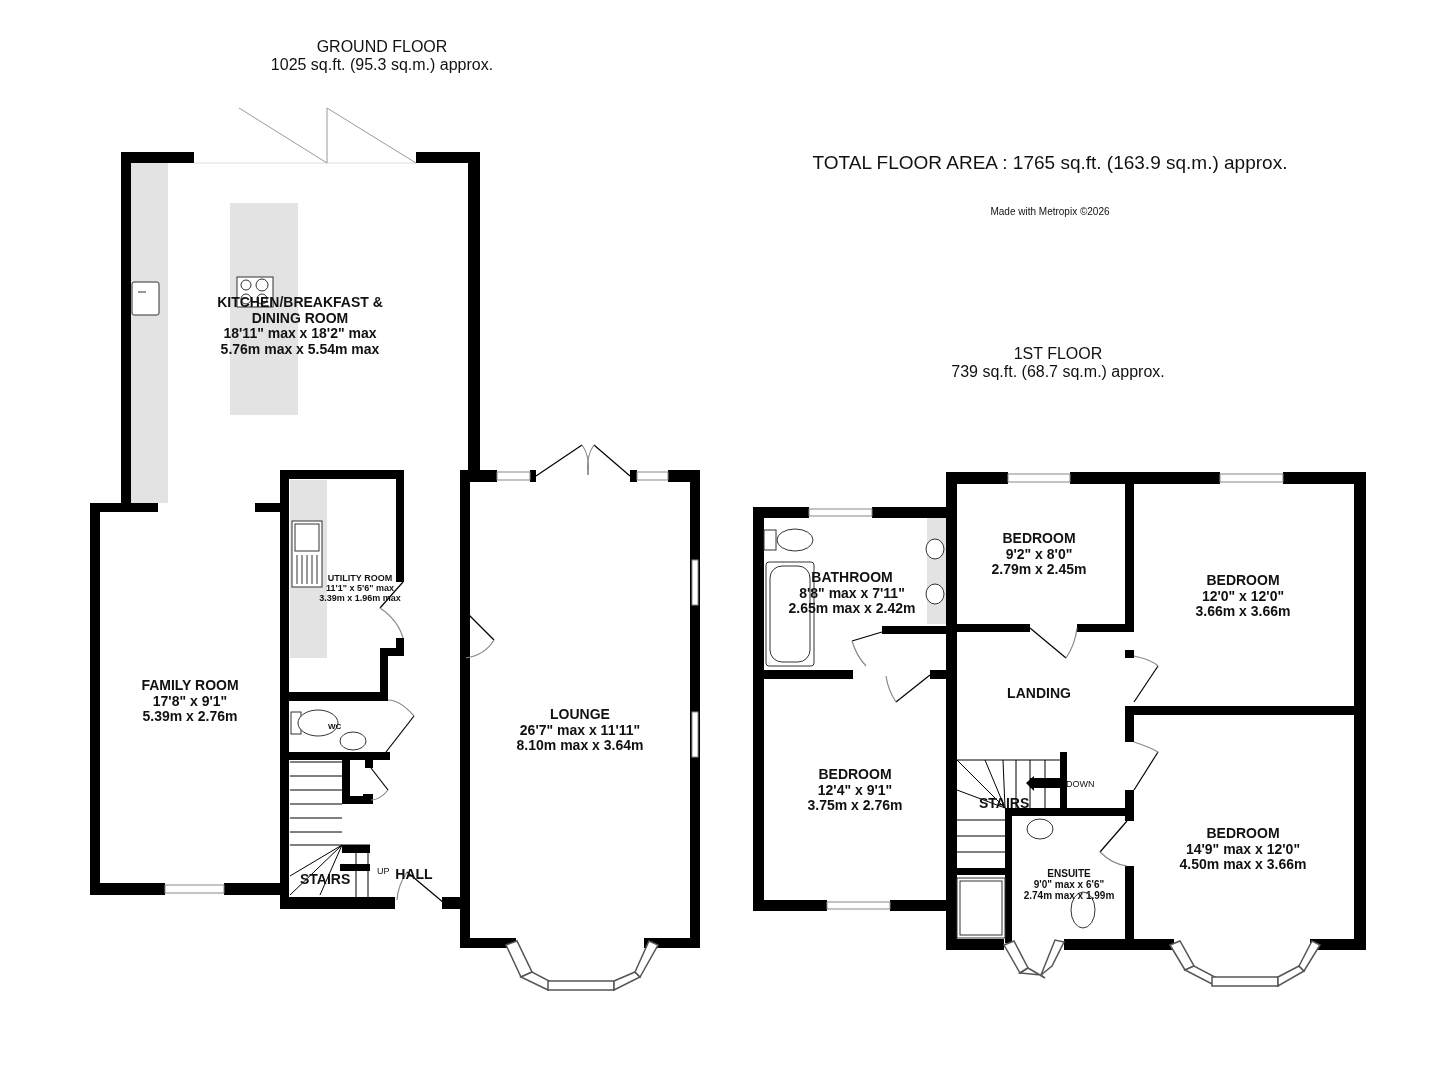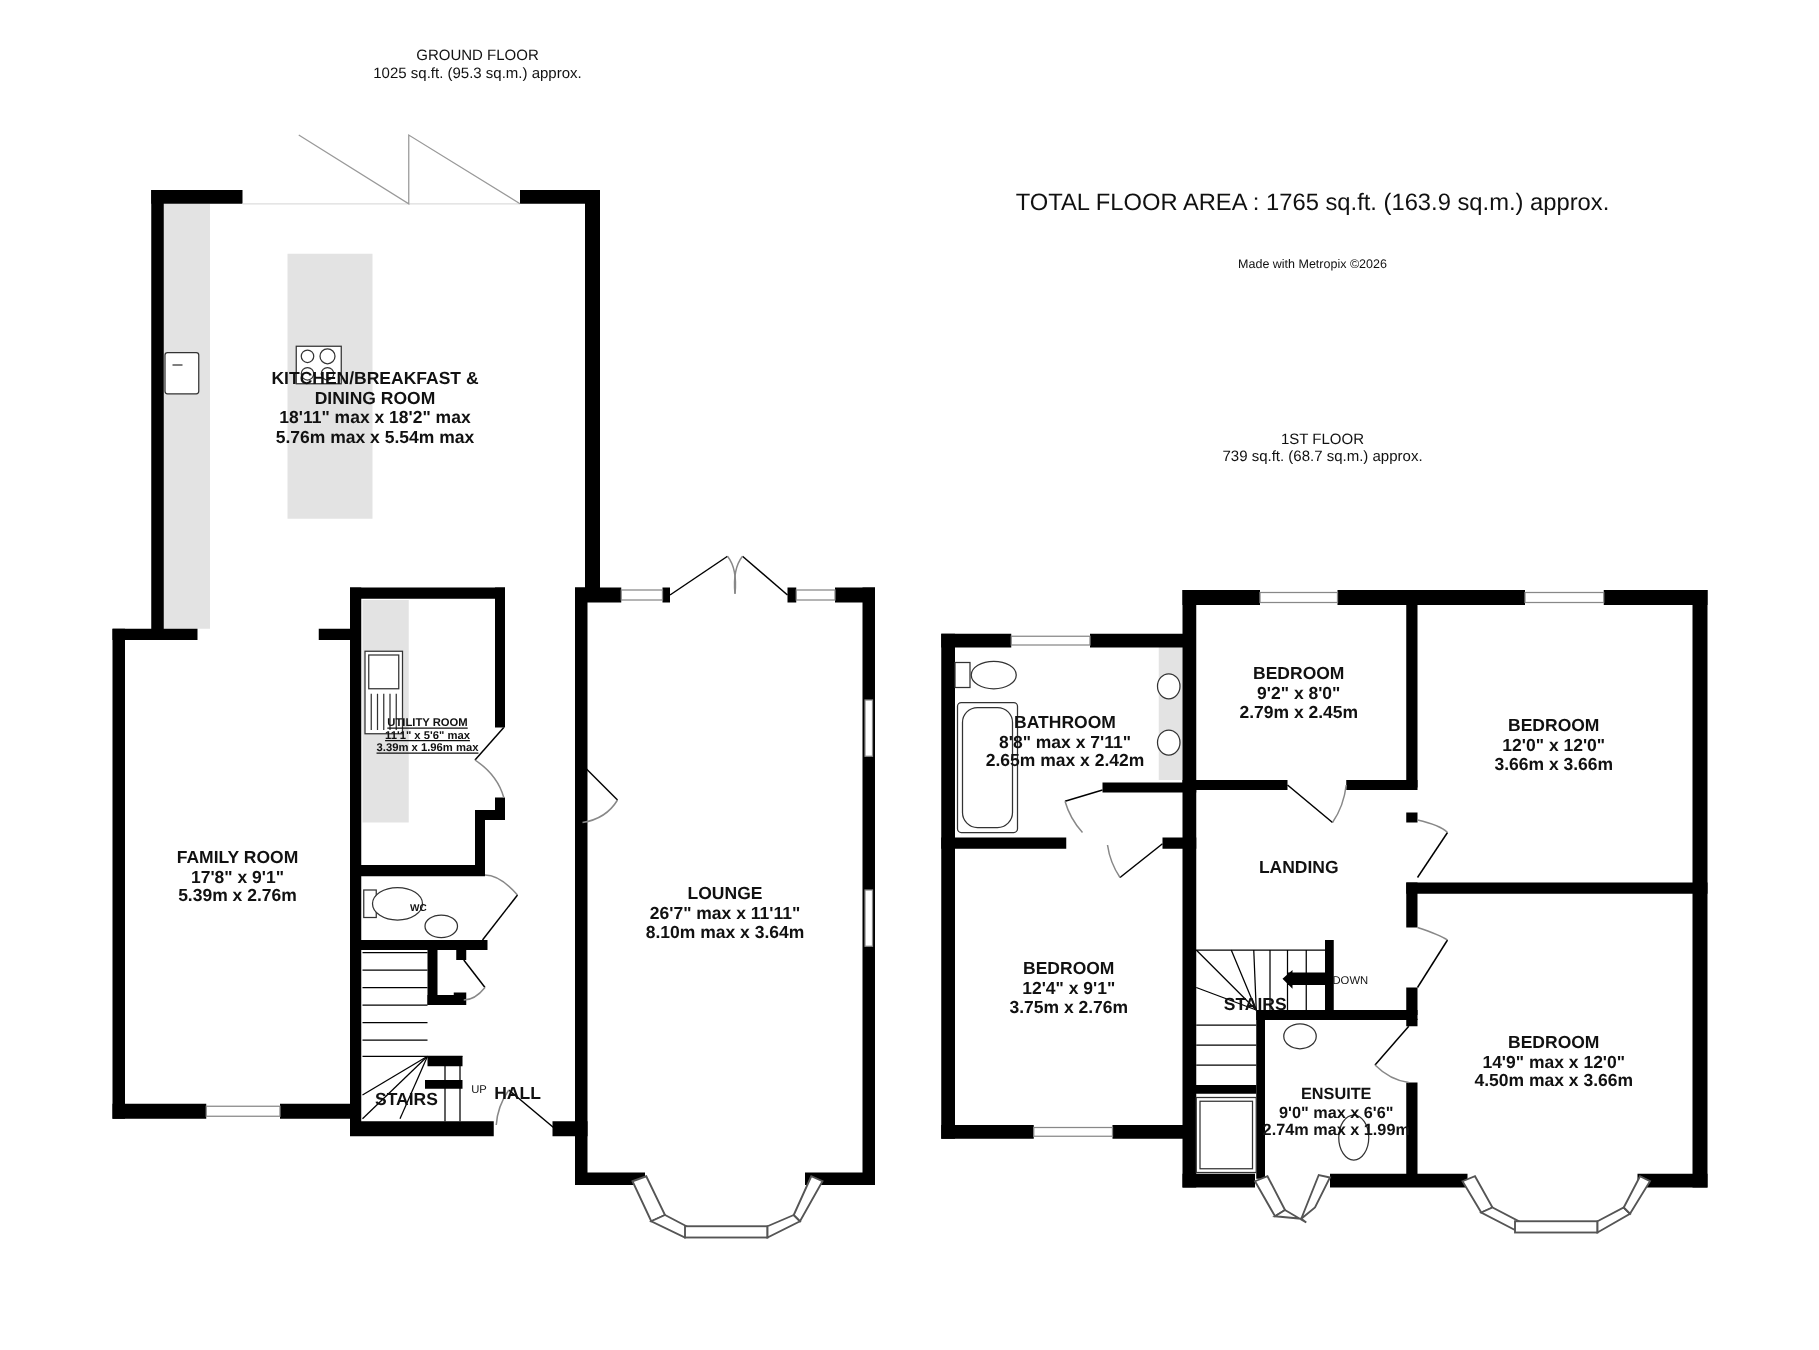--- a/index.html
+++ b/index.html
@@ -1,22 +1,22 @@
 <!DOCTYPE html>
 <html><head>
 <meta charset="utf-8">
 <style>
   html, body { margin:0; padding:0; background:#ffffff; }
   body { width:1455px; height:1080px; position:relative; overflow:hidden; font-family:"Liberation Sans", sans-serif; color:#111; }
   svg { position:absolute; left:0; top:0; }
   .lbl { position:absolute; text-align:center; white-space:nowrap; line-height:1.12; transform:translateX(-50%); }
   .lbl span { display:block; }
   .room { font-weight:bold; font-size:14px; }
-  .room.small { font-size:13px; }
-  .floor-hdr { position:absolute; text-align:center; font-size:12px; line-height:1.15; transform:translateX(-50%); white-space:nowrap; }
+  .room.small { font-size:10px; }
+  .floor-hdr { position:absolute; text-align:center; font-size:16px; line-height:1.15; transform:translateX(-50%); white-space:nowrap; }
   .floor-hdr span { display:block; }
   .total { position:absolute; font-size:19px; transform:translateX(-50%); white-space:nowrap; }
   .made { position:absolute; font-size:10px; transform:translateX(-50%); white-space:nowrap; }
   .tag { position:absolute; font-size:9px; }
   .stairs { position:absolute; font-weight:bold; font-size:14px; }
 </style>
 </head>
 <body>
 
 <svg width="1455" height="1080" viewBox="0 0 1455 1080">
@@ -267,21 +267,21 @@
 </div>
 <div class="total" style="left:1050px;top:152px;">TOTAL FLOOR AREA : 1765 sq.ft. (163.9 sq.m.) approx.</div>
 <div class="made" style="left:1050px;top:174px;margin-top:32px;">Made with Metropix ©2026</div>
 
 <div class="lbl room" style="left:300px;top:295px;">
   <span>KITCHEN/BREAKFAST &amp;</span>
   <span>DINING ROOM</span>
   <span>18'11" max x 18'2" max</span>
   <span>5.76m max x 5.54m max</span>
 </div>
-<div class="lbl room small" style="left:342px;top:573px;font-size:9px;text-decoration:underline;">
+<div class="lbl room small" style="left:360px;top:573px;font-size:9px;">
   <span>UTILITY ROOM</span>
   <span>11'1"  x 5'6" max</span>
   <span>3.39m  x 1.96m max</span>
 </div>
 <div class="lbl room" style="left:190px;top:678px;">
   <span>FAMILY ROOM</span>
   <span>17'8"  x 9'1"</span>
   <span>5.39m  x 2.76m</span>
 </div>
 <div class="lbl room" style="left:580px;top:707px;">

